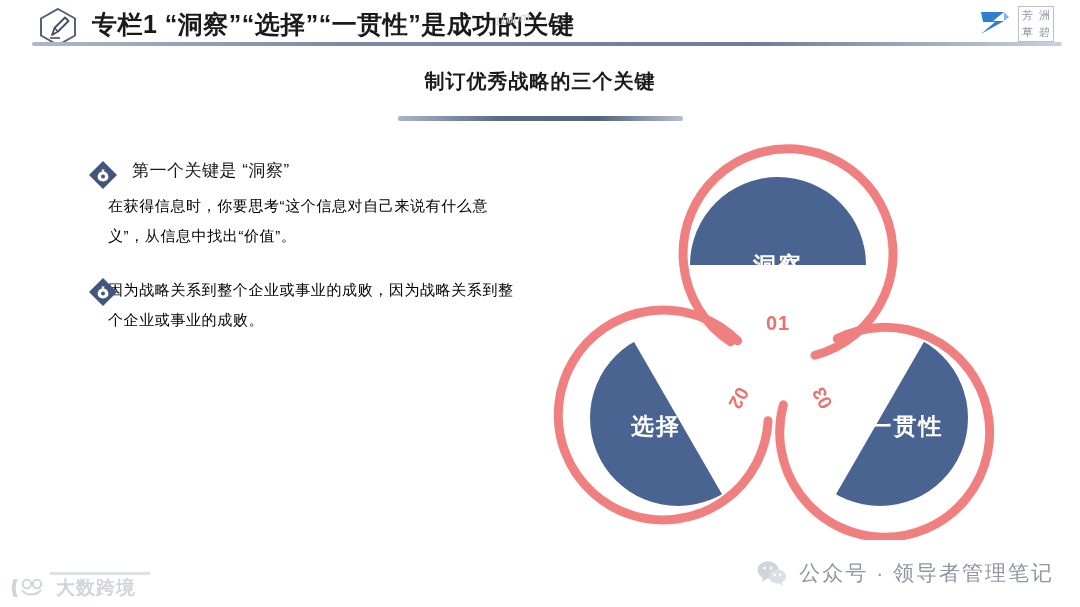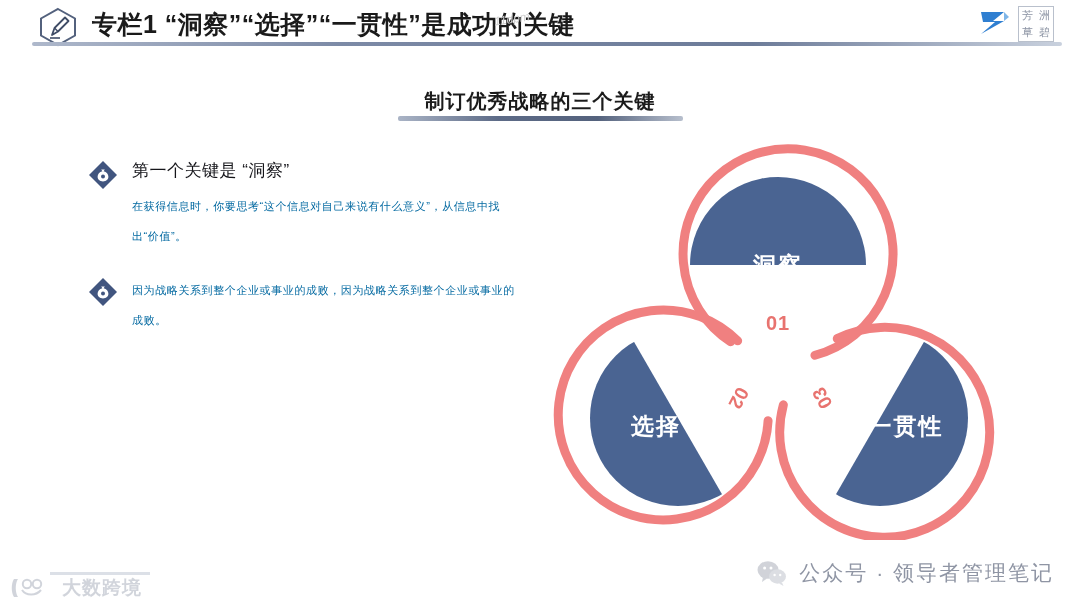--- a/index.html
+++ b/index.html
@@ -21,43 +21,43 @@
     font-size:25px;font-weight:bold;color:#1a1a1a;letter-spacing:0.5px;white-space:nowrap;}
   #title-watermark{position:absolute;left:488px;top:12px;font-size:12px;color:#cfcfcf;
     transform:rotate(-8deg);font-style:italic;pointer-events:none;}
   #brand-logo{position:absolute;right:58px;top:8px;width:34px;height:30px;}
   #brand-seal{position:absolute;right:16px;top:6px;width:34px;height:34px;
     border:1px solid #b9c0cc;display:grid;grid-template-columns:1fr 1fr;grid-template-rows:1fr 1fr;}
   #brand-seal span{font-size:11px;color:#8b93a3;display:flex;align-items:center;justify-content:center;
     font-family:"DejaVu Serif","Liberation Serif",serif;}
 
   
-  #subtitle{position:absolute;left:0;top:88px;width:1080px;text-align:center;
+  #subtitle{position:absolute;left:0;top:68px;width:1080px;text-align:center;
     font-size:20px;font-weight:bold;color:#1b1b1b;letter-spacing:1px;}
   #subtitle-rule{position:absolute;left:398px;top:116px;width:285px;height:5px;
     background:linear-gradient(to right,#aab4c6 0%,#5d6b87 35%,#54627d 70%,#b7bfcd 100%);
     border-radius:2px;}
 
   
   #bullets{position:absolute;left:88px;top:158px;width:430px;}
   .bullet{position:relative;margin-bottom:24px;}
   .diamond{position:absolute;left:0;top:2px;width:30px;height:30px;}
   .b-head{margin-left:44px;font-size:17px;font-weight:normal;color:#15151a;
     line-height:26px;letter-spacing:0.5px;}
-  .b-body{margin-left:44px;margin-top:7px;font-size:11px;color:#0369a1;
+  .b-body{margin-left:20px;margin-top:7px;font-size:15px;color:#000000;
     line-height:30px;letter-spacing:0.6px;}
 
   
   #diagram{position:absolute;left:528px;top:140px;width:520px;height:400px;}
 
   
   #wechat-footer{position:absolute;right:26px;bottom:20px;display:flex;align-items:center;gap:12px;}
   #wechat-icon{width:30px;height:26px;opacity:.45;}
   #wechat-text{font-size:21px;color:#8f95a4;letter-spacing:2px;}
-  #dsk-logo{position:absolute;left:10px;bottom:6px;display:flex;align-items:center;gap:6px;opacity:.45;}
+  #dsk-logo{position:absolute;left:10px;bottom:6px;display:flex;align-items:center;opacity:.45;}
   #dsk-mark{width:46px;height:24px;}
   #dsk-text{font-size:19px;font-weight:bold;color:#9aa2b1;letter-spacing:1px;}
   #dsk-bar{position:absolute;left:50px;bottom:32px;width:100px;height:3px;background:#b9c1cf;opacity:.5;}
 </style>
 </head>
 <body>
 
 <div id="slide">
 
   <div id="header">

